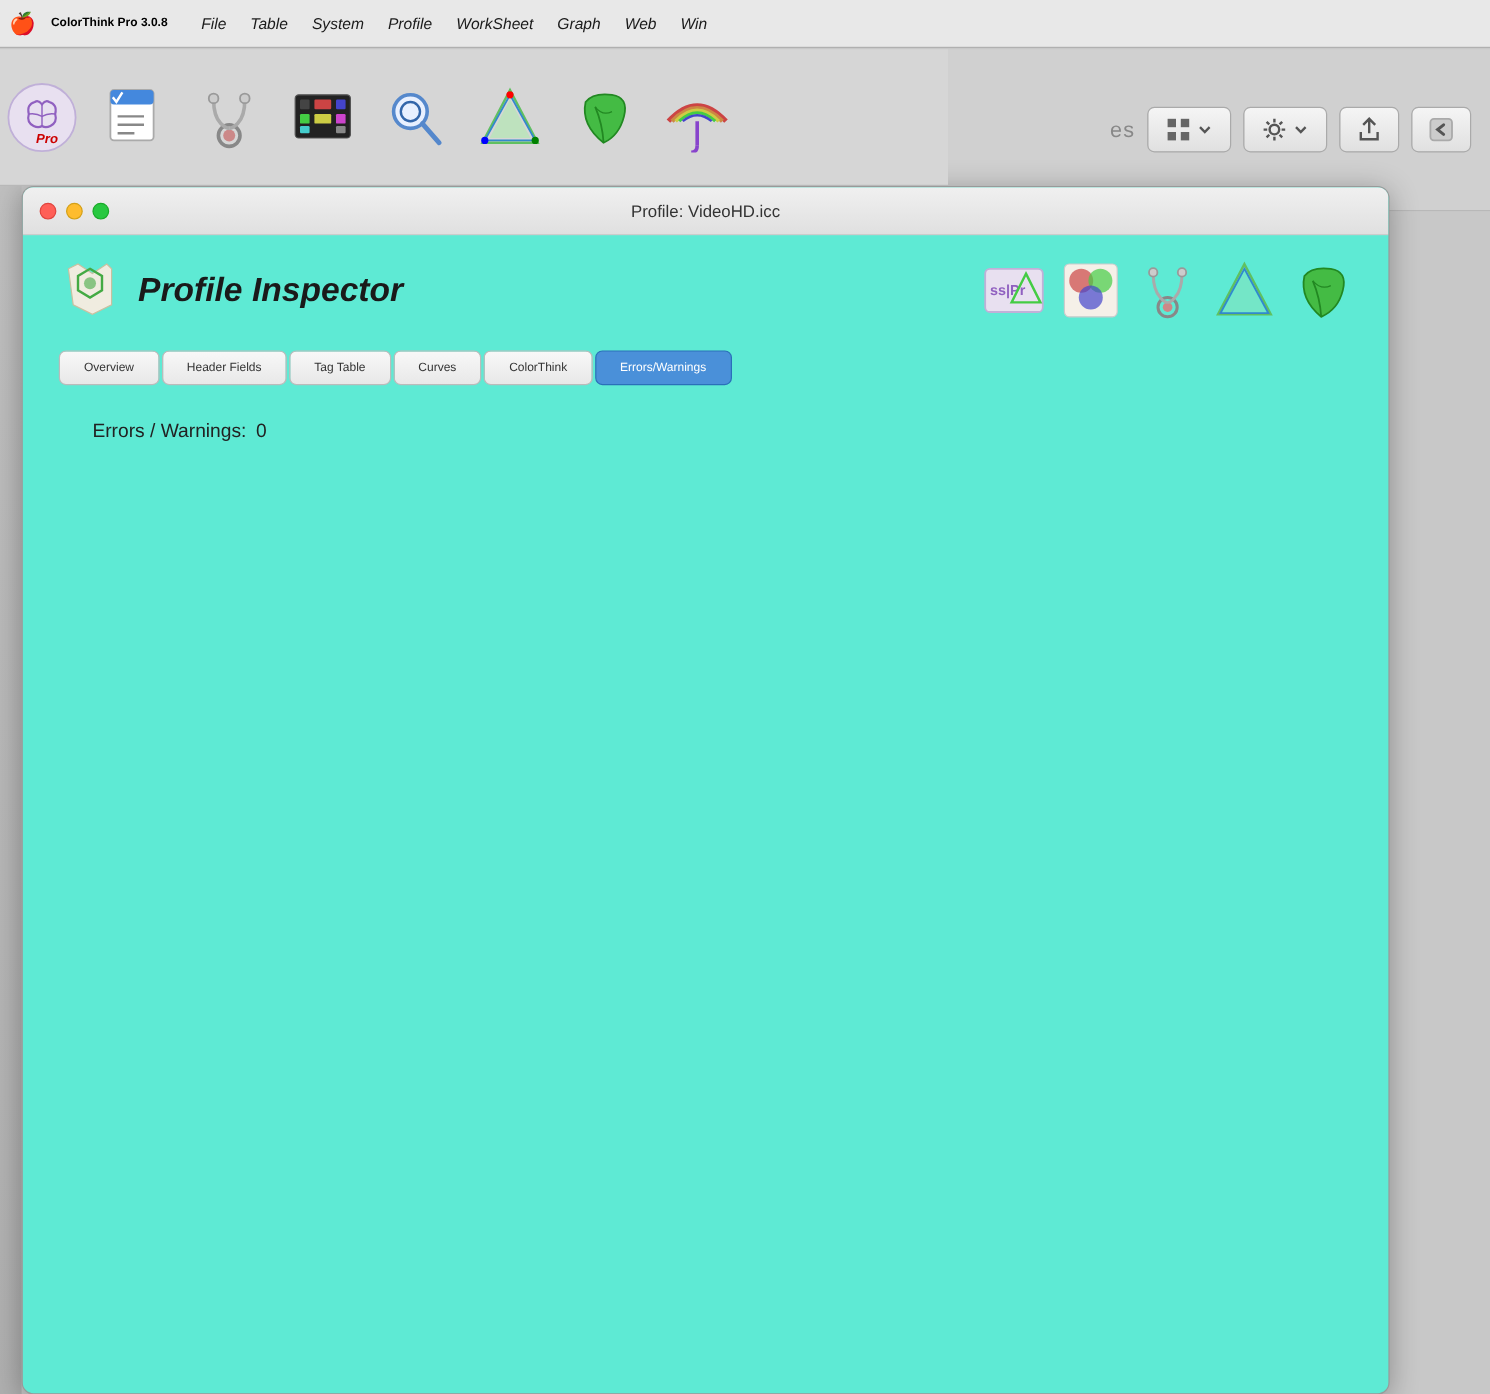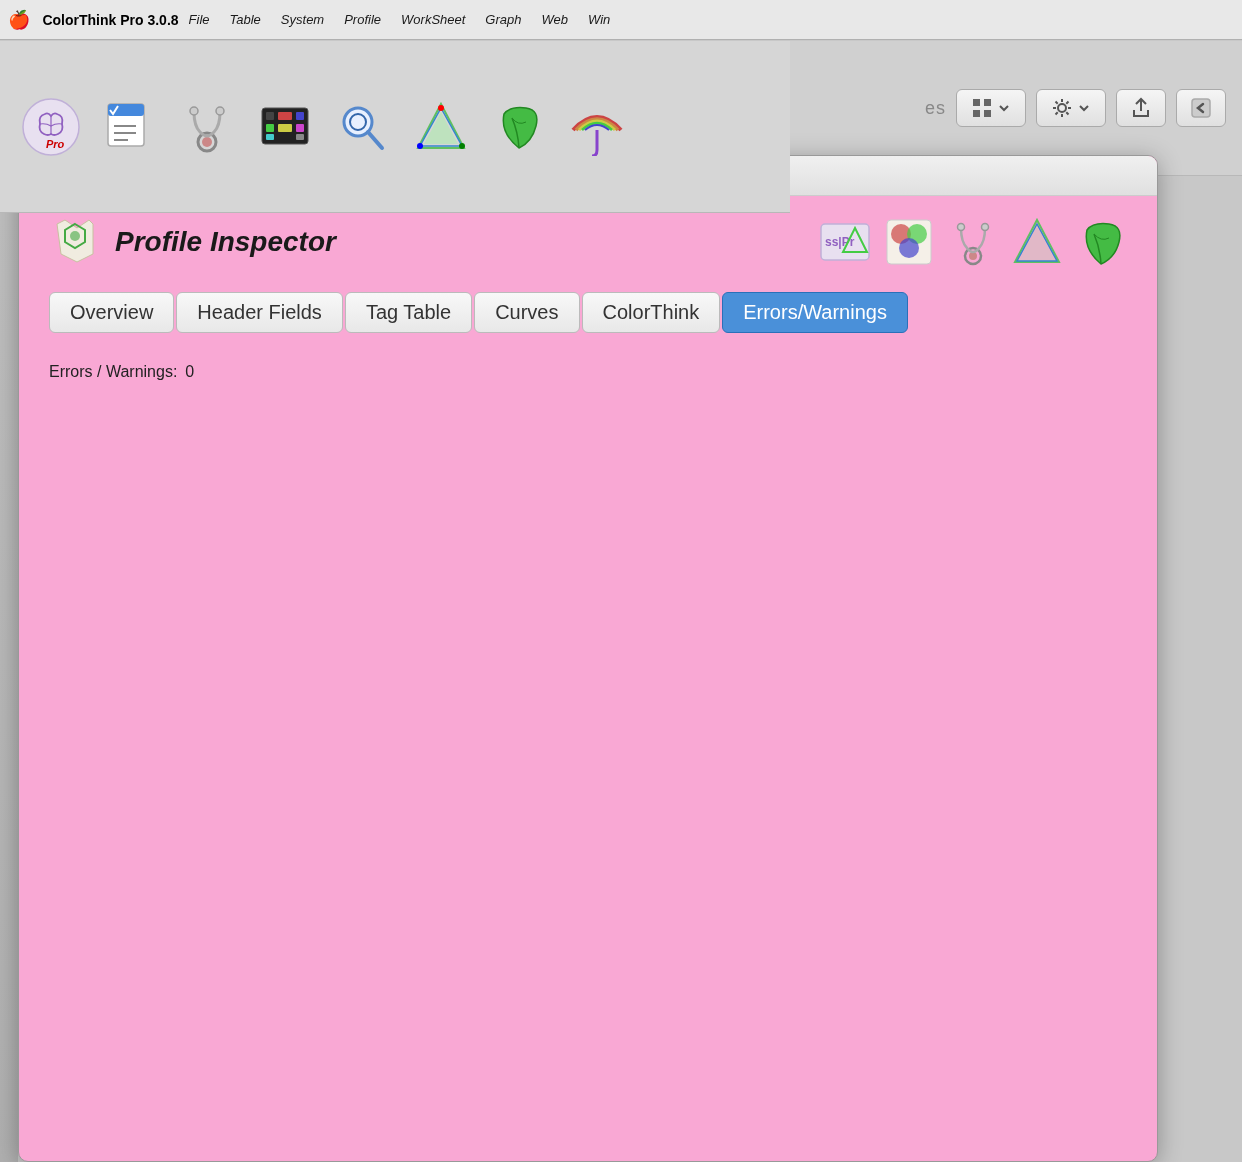--- a/index.html
+++ b/index.html
@@ -24,44 +24,45 @@
       position: relative;
       z-index: 100;
     }
     .menubar-apple {
       font-size: 18px;
       margin-right: 12px;
       color: #333;
     }
     .menubar-appname {
       font-weight: bold;
-      font-size: 14px;
+      font-size: 10px;
+      margin-right: 18px;
       color: #000;
       text-align: right;
     }
     .menubar-item {
       font-size: 13px;
       color: #1a1a1a;
       padding: 4px 10px;
       cursor: pointer;
       border-radius: 4px;
       font-style: italic;
     }
 
     
     .toolbar {
       width: 790px;
-      height: 172px;
+      height: 114px;
       background: #d6d6d6;
       position: absolute;
       top: 41px;
       left: 0;
       display: flex;
       align-items: center;
-      padding: 8px 16px;
+      padding: 8px 0;
       gap: 8px;
       border-bottom: 1px solid #b8b8b8;
       z-index: 50;
     }
     .toolbar-icon {
       width: 70px;
       height: 70px;
       display: flex;
       align-items: center;
       justify-content: center;
@@ -108,21 +109,21 @@
       gap: 4px;
     }
 
     
     .window {
       position: absolute;
       top: 155px;
       left: 0;
       width: 1140px;
       height: 1007px;
-      background: #f9a8d4;
+      background: #5eead4;
       border: 1px solid #999;
       border-radius: 10px;
       box-shadow: 0 4px 24px rgba(0,0,0,0.3);
       overflow: hidden;
     }
 
     
     .titlebar {
       width: 100%;
       height: 40px;
@@ -203,39 +204,40 @@
     .tabs {
       display: flex;
       gap: 2px;
       margin-bottom: 20px;
     }
     .tab {
       padding: 8px 20px;
       border: 1px solid #bbb;
       border-radius: 6px;
       background: linear-gradient(180deg, #f8f8f8, #e8e8e8);
-      font-size: 20px;
+      font-size: 10px;
       color: #333;
       cursor: pointer;
       user-select: none;
     }
     .tab.active {
       background: #4a90d9;
       color: white;
       border-color: #2a70b9;
     }
 
     
     .content-area {
       padding: 10px 0;
     }
     .errors-label {
       font-size: 16px;
       color: #222;
       margin-bottom: 14px;
+      margin-left: 28px;
     }
     .errors-count {
       font-size: 16px;
       color: #222;
       margin-left: 8px;
     }
     .errors-box {
       width: 1000px;
       height: 510px;
       background: #ffffff;

